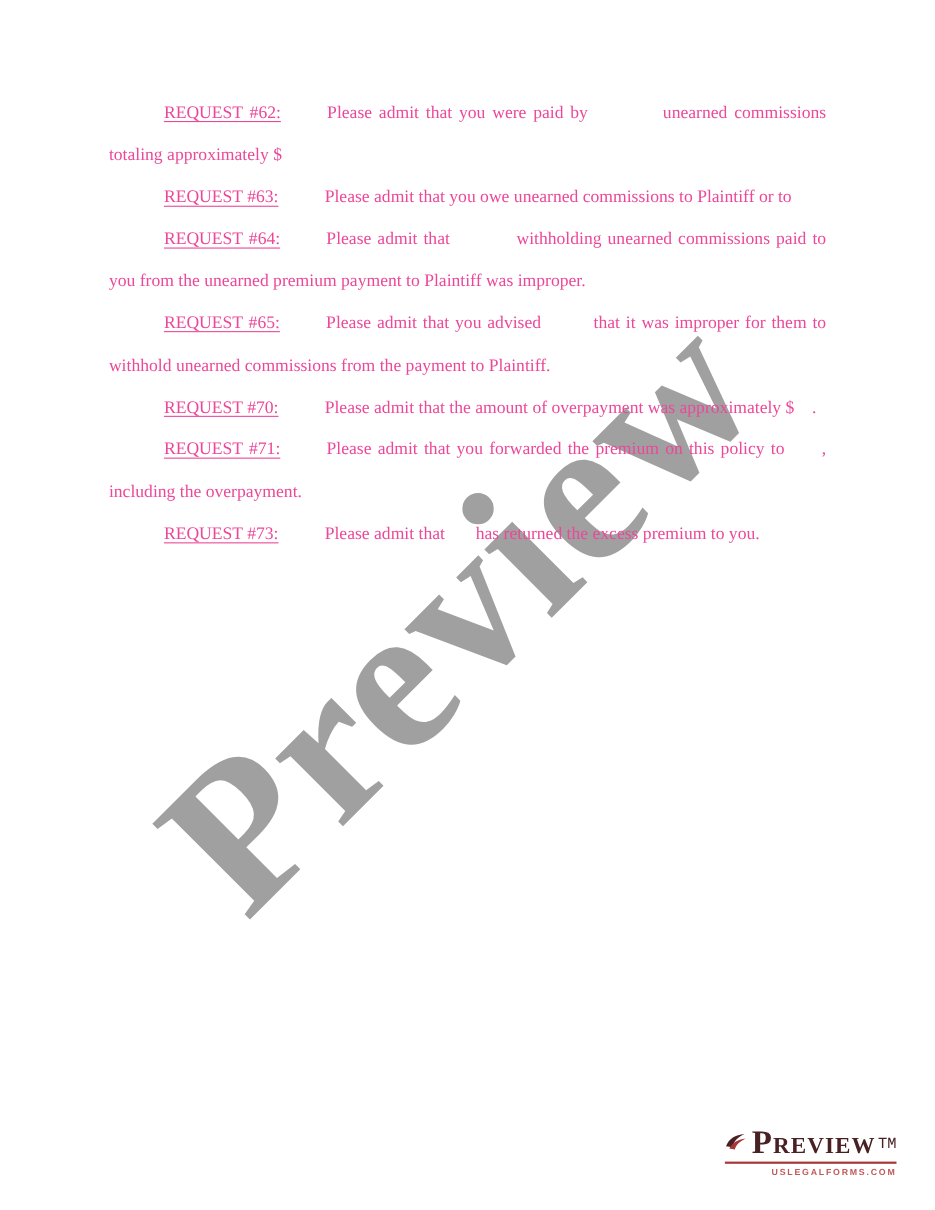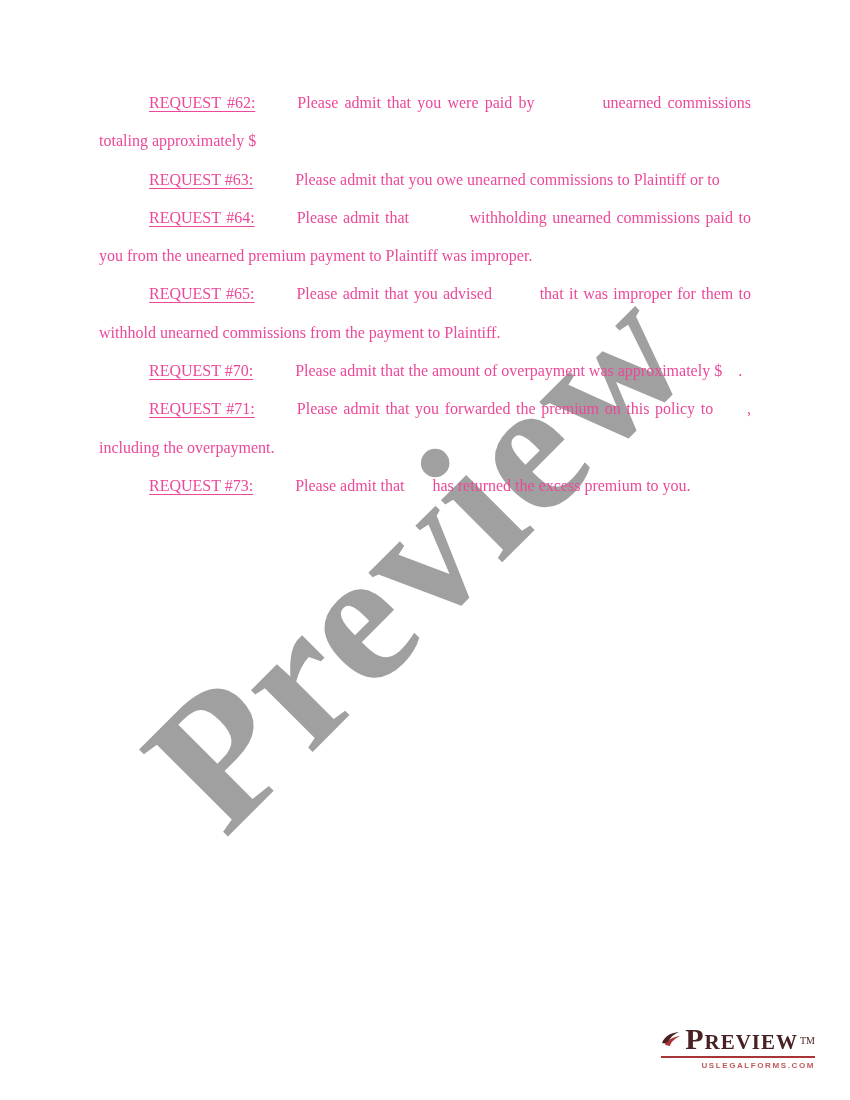--- a/index.html
+++ b/index.html
@@ -69,24 +69,25 @@
   .logo-text {
     font-family: "Liberation Serif", serif;
     font-variant: small-caps;
     font-weight: bold;
     font-size: 30px;
     line-height: 28px;
     color: #4a2123;
     letter-spacing: 1px;
   }
   .logo-tm {
-    font-size: 10px;
+    font-size: 14px;
     color: #4a2123;
     line-height: 24px;
     vertical-align: top;
+    font-family: Liberation Mono, monospace;
   }
   .logo-line {
     height: 2px;
     background: #a93636;
     margin: 3px 0 3px 0;
   }
   .logo-sub {
     font-family: Liberation Sans, sans-serif;
     font-size: 8px;
     font-weight: bold;

